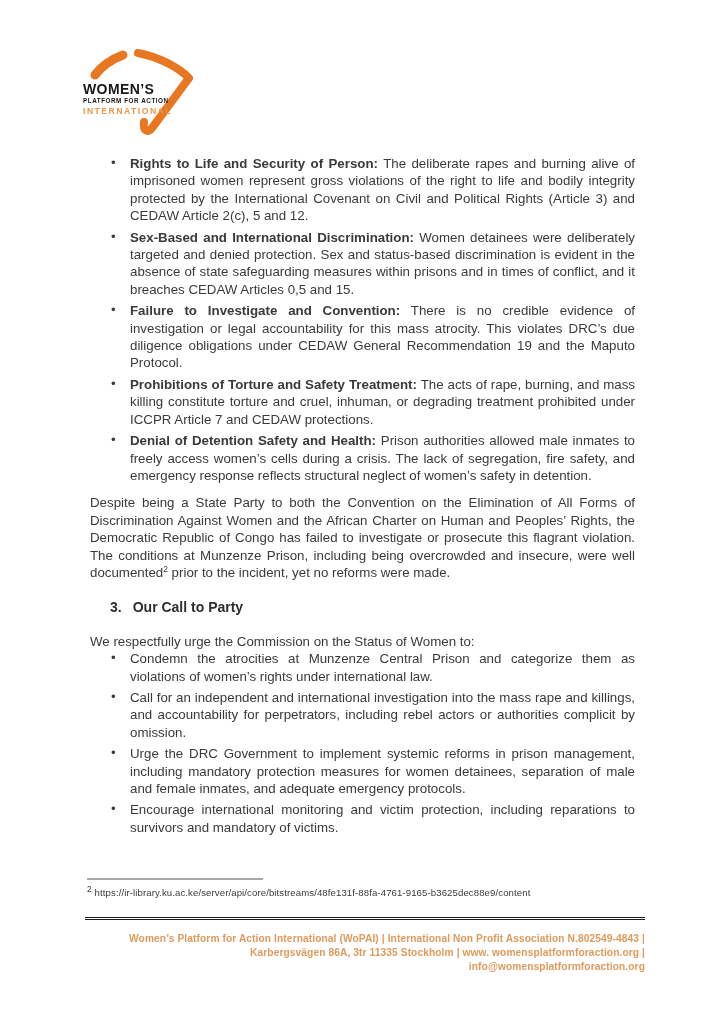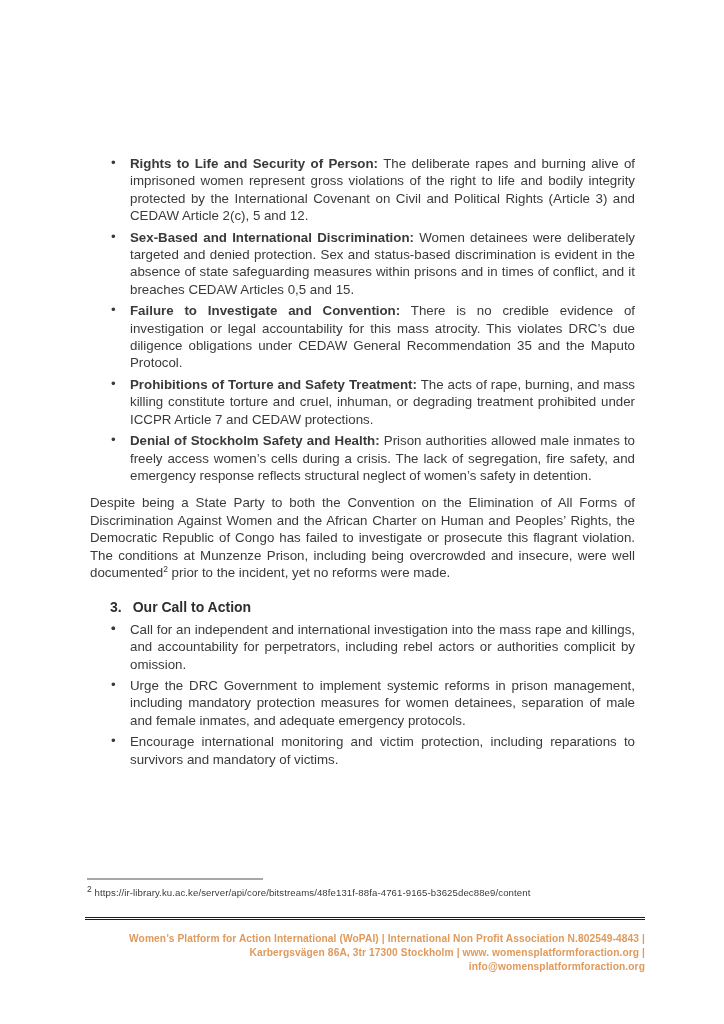--- a/index.html
+++ b/index.html
@@ -51,49 +51,61 @@
     margin-top:12px; text-align:right;
     font-size:10.2px; line-height:14px; font-weight:600;
     color:#e09a5c; letter-spacing:0.1px;
   }
 </style>
 </head>
 <body>
 
 <div class="page">
 
+  <div class="logo">
+    <svg width="145" height="105" viewBox="0 0 145 105">
+      <path d="M20,37 C26,29 36,21.5 48,17" fill="none" stroke="#E87722" stroke-width="9" stroke-linecap="round"></path>
+      <path d="M63,15 C84,19 103,29 114,40 L77,90 C73,95.5 67.5,93 69,84" fill="none" stroke="#E87722" stroke-width="8" stroke-linecap="round" stroke-linejoin="round"></path>
+    </svg>
+    <div class="logo-text">
+      <div class="logo-line1">WOMEN’S</div>
+      <div class="logo-line2">PLATFORM FOR ACTION</div>
+      <div class="logo-line3">INTERNATIONAL</div>
+    </div>
+  </div>
 
   <div class="content">
 
     <ul class="bullets">
       <li>
         <span class="blt">•</span><span class="b-title">Rights to Life and Security of Person:</span><span> The deliberate rapes and burning alive of imprisoned women represent gross violations of the right to life and bodily integrity protected by the International Covenant on Civil and Political Rights (Article 3) and CEDAW Article 2(c), 5 and 12.</span>
       </li>
       <li>
         <span class="blt">•</span><span class="b-title">Sex-Based and International Discrimination:</span><span> Women detainees were deliberately targeted and denied protection. Sex and status-based discrimination is evident in the absence of state safeguarding measures within prisons and in times of conflict, and it breaches CEDAW Articles 0,5 and 15.</span>
       </li>
       <li>
-        <span class="blt">•</span><span class="b-title">Failure to Investigate and Convention:</span><span> There is no credible evidence of investigation or legal accountability for this mass atrocity. This violates DRC’s due diligence obligations under CEDAW General Recommendation 35 and the Maputo Protocol.</span>
+        <span class="blt">•</span><span class="b-title">Failure to Investigate and Convention:</span><span> There is no credible evidence of investigation or legal accountability for this mass atrocity. This violates DRC’s due diligence obligations under CEDAW General Recommendation 19 and the Maputo Protocol.</span>
       </li>
       <li>
         <span class="blt">•</span><span class="b-title">Prohibitions of Torture and Safety Treatment:</span><span> The acts of rape, burning, and mass killing constitute torture and cruel, inhuman, or degrading treatment prohibited under ICCPR Article 7 and CEDAW protections.</span>
       </li>
       <li>
-        <span class="blt">•</span><span class="b-title">Denial of Stockholm Safety and Health:</span><span> Prison authorities allowed male inmates to freely access women’s cells during a crisis. The lack of segregation, fire safety, and emergency response reflects structural neglect of women’s safety in detention.</span>
+        <span class="blt">•</span><span class="b-title">Denial of Detention Safety and Health:</span><span> Prison authorities allowed male inmates to freely access women’s cells during a crisis. The lack of segregation, fire safety, and emergency response reflects structural neglect of women’s safety in detention.</span>
       </li>
     </ul>
 
     <p class="para"><span>Despite being a State Party to both the Convention on the Elimination of All Forms of Discrimination Against Women and the African Charter on Human and Peoples’ Rights, the Democratic Republic of Congo has failed to investigate or prosecute this flagrant violation. The conditions at Munzenze Prison, including being overcrowded and insecure, were well documented</span><sup>2</sup><span> prior to the incident, yet no reforms were made.</span></p>
 
-    <h3 class="section-heading"><span class="num">3.</span><span>Our Call to Action</span></h3>
+    <h3 class="section-heading"><span class="num">3.</span><span>Our Call to Party</span></h3>
 
+    <p class="para urge">We respectfully urge the Commission on the Status of Women to:</p>
 
     <ul class="bullets cta">
       <li>
-        <span class="blt">•</span>
+        <span class="blt">•</span><span>Condemn the atrocities at Munzenze Central Prison and categorize them as violations of women’s rights under international law.</span>
       </li>
       <li>
         <span class="blt">•</span><span>Call for an independent and international investigation into the mass rape and killings, and accountability for perpetrators, including rebel actors or authorities complicit by omission.</span>
       </li>
       <li>
         <span class="blt">•</span><span>Urge the DRC Government to implement systemic reforms in prison management, including mandatory protection measures for women detainees, separation of male and female inmates, and adequate emergency protocols.</span>
       </li>
       <li>
         <span class="blt">•</span><span>Encourage international monitoring and victim protection, including reparations to survivors and mandatory of victims.</span>
       </li>
@@ -104,17 +116,17 @@
 
   <div class="footnote">
     <div class="footnote-rule"></div>
     <div class="footnote-text"><sup>2</sup> <a href="#">https://ir-library.ku.ac.ke/server/api/core/bitstreams/48fe131f-88fa-4761-9165-b3625dec88e9/content</a></div>
   </div>
 
   <div class="footer">
     <div class="footer-rule"></div>
     <div class="footer-text">
       <span style="display:block">Women’s Platform for Action International (WoPAI) | International Non Profit Association N.802549-4843 |</span>
-      <span style="display:block">Karbergsvägen 86A, 3tr 17300 Stockholm | www. womensplatformforaction.org | info@womensplatformforaction.org</span>
+      <span style="display:block">Karbergsvägen 86A, 3tr 11335 Stockholm | www. womensplatformforaction.org | info@womensplatformforaction.org</span>
     </div>
   </div>
 
 </div>
 
 </body></html>

